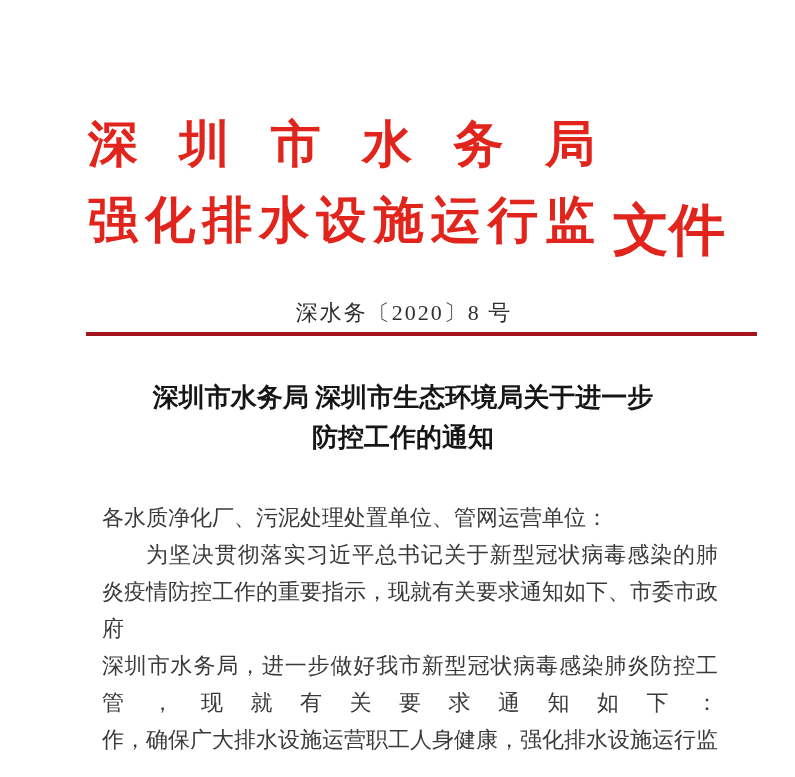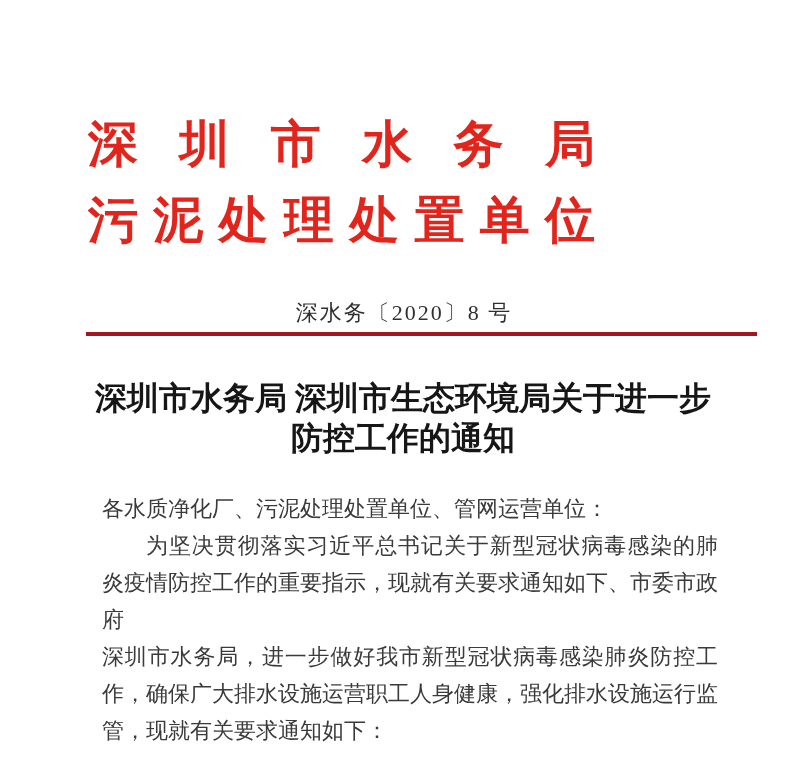--- a/index.html
+++ b/index.html
@@ -65,30 +65,30 @@
     margin-top:4px;
     width:671px;
     height:4px;
     background:var(--rule);
   }
   
   .title{
     margin:42px 0 0 88px;
     width:630px;
     text-align:center;
-    font-size:32px;
+    font-size:26px;
     font-weight:bold;
     line-height:40px;
     color:var(--ink-title);
   }
   .title-line{white-space:nowrap;}
   
   .body-text{
     margin-left:102px;
-    margin-top:32px;
+    margin-top:41px;
     width:616px;
     font-size:22px;
     line-height:37px;
     color:var(--ink-body);
   }
   .salutation{white-space:nowrap;}
   .para-line{width:616px;}
   .para-line:first-child{text-indent:2em;}
   .para-line:not(:last-child){
     text-align:justify;
@@ -96,37 +96,38 @@
   }
 </style>
 </head>
 <body>
 
 <div class="page">
 
   <div class="gov-block">
     <div class="gov-lines">
         <div class="gov-line">深圳市水务局</div>
-        <div class="gov-line">污泥处理处置单位</div>
+        <div class="gov-line">强化排水设施运行监</div>
       </div>
+    <div class="doc-label">文件</div>
   </div>
 
   <div class="doc-number">深水务〔2020〕8 号</div>
 
   <div class="rule"></div>
 
   <div class="title">
       <div class="title-line">深圳市水务局 深圳市生态环境局关于进一步</div>
       <div class="title-line">防控工作的通知</div>
     </div>
 
   <div class="body-text">
     <div class="salutation">各水质净化厂、污泥处理处置单位、管网运营单位：</div>
     <div class="paragraph">
         <div class="para-line">为坚决贯彻落实习近平总书记关于新型冠状病毒感染的肺</div>
         <div class="para-line">炎疫情防控工作的重要指示，现就有关要求通知如下、市委市政府</div>
         <div class="para-line">深圳市水务局，进一步做好我市新型冠状病毒感染肺炎防控工</div>
+        <div class="para-line">管，现就有关要求通知如下：</div>
         <div class="para-line">作，确保广大排水设施运营职工人身健康，强化排水设施运行监</div>
-        <div class="para-line">管，现就有关要求通知如下：</div>
       </div>
   </div>
 
 </div>
 
 </body></html>

